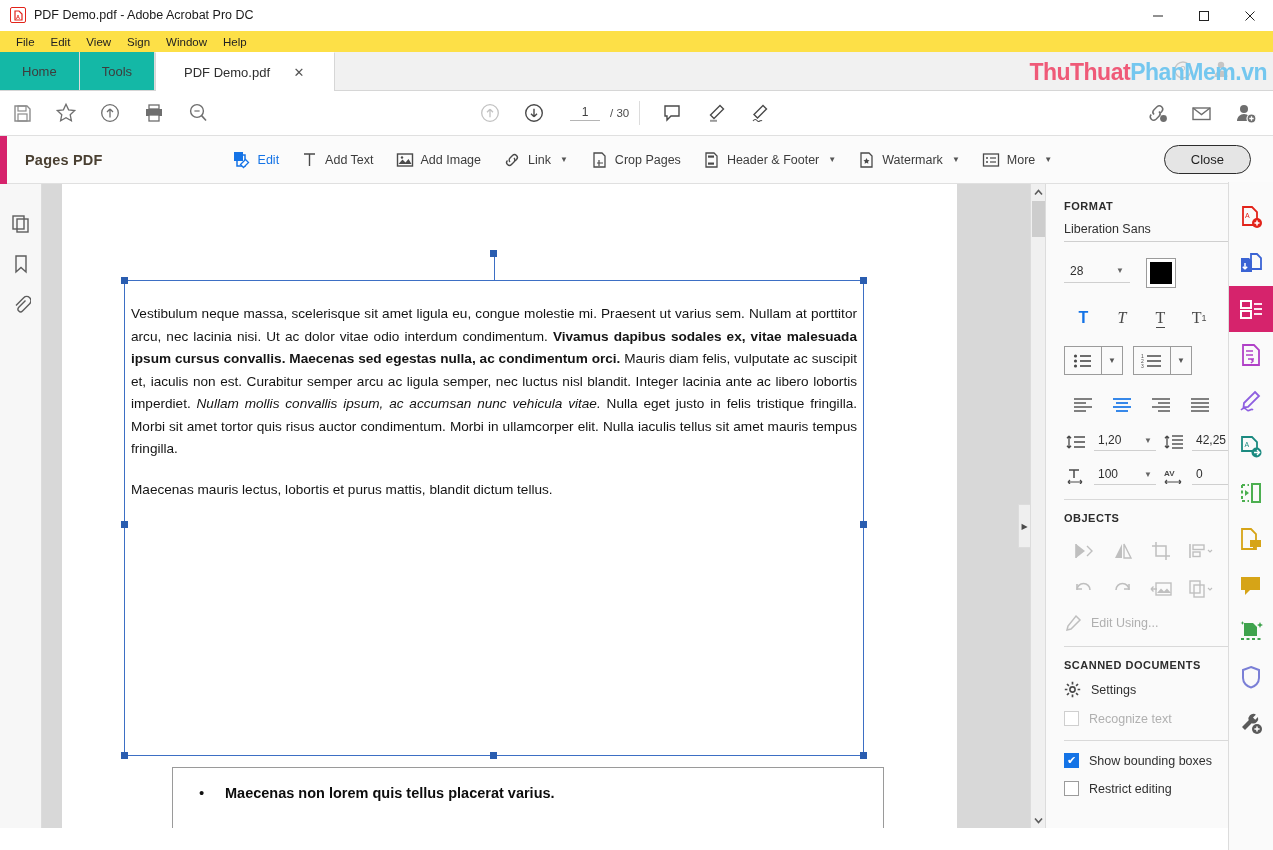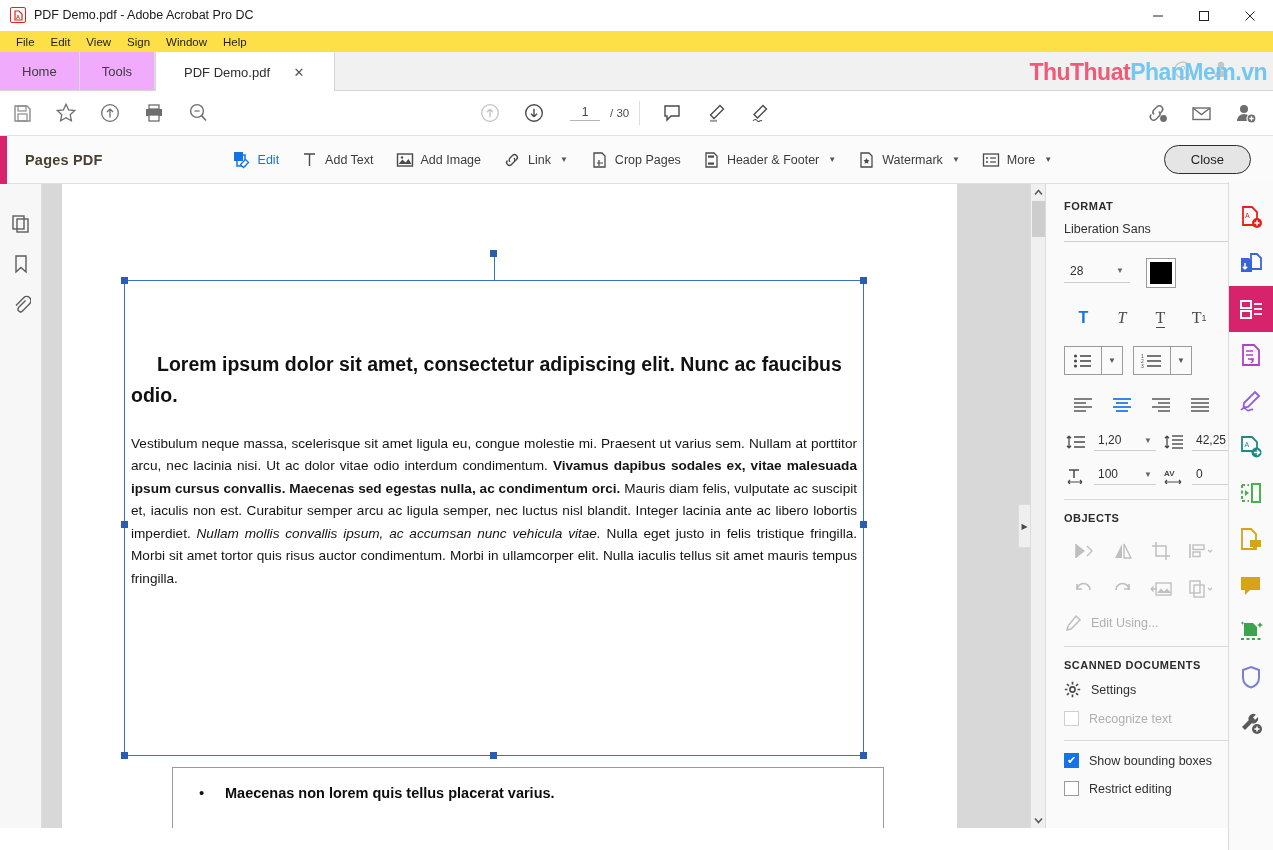--- a/index.html
+++ b/index.html
@@ -35,21 +35,21 @@
   }
   .menubar span { padding: 2px 8px; cursor: default; }
 
   
   .tabstrip {
     height: 39px; background: #f1f1f1; display: flex; align-items: flex-end;
     position: relative; border-bottom: 1px solid #d6d6d6;
   }
   .tab {
     height: 38px; display: flex; align-items: center; padding: 0 22px;
-    font-size: 13px; color: #3d3d3d; background: #f0abfc; cursor: default;
+    font-size: 13px; color: #3d3d3d; background: #14b8a6; cursor: default;
     border-right: 1px solid #dcdcdc;
   }
   .tab.active {
     background: #ffffff; border-left: 1px solid #d6d6d6; border-right: 1px solid #d6d6d6;
     border-top: 1px solid #ffffff; color: #2e2e2e; padding: 0 28px;
     position: relative; z-index: 2; margin-bottom: -1px; height: 39px;
   }
   .tab-close {
     margin-left: 22px; font-size: 13px; color: #555; width: 14px; text-align: center;
   }
@@ -581,24 +581,24 @@
         <div class="stem"></div>
         <div class="stem-handle"></div>
         <div class="handle h-tl"></div>
         <div class="handle h-tr"></div>
         <div class="handle h-bl"></div>
         <div class="handle h-br"></div>
         <div class="handle h-bc"></div>
         <div class="handle h-ml" style="top:244px"></div>
         <div class="handle h-mr" style="top:244px"></div>
 
-        <div class="doc-h2">Lorem ipsum dolor sit amet, consectetur adipiscing elit. Nunc ac faucibus odio.</div>
 
         <div class="doc-p"><span>Vestibulum neque massa, scelerisque sit amet ligula eu, congue molestie mi. Praesent ut varius sem. Nullam at porttitor arcu, nec lacinia nisi. Ut ac dolor vitae odio interdum condimentum. </span><b>Vivamus dapibus sodales ex, vitae malesuada ipsum cursus convallis. Maecenas sed egestas nulla, ac condimentum orci.</b><span> Mauris diam felis, vulputate ac suscipit et, iaculis non est. Curabitur semper arcu ac ligula semper, nec luctus nisl blandit. Integer lacinia ante ac libero lobortis imperdiet. </span><i>Nullam mollis convallis ipsum, ac accumsan nunc vehicula vitae.</i><span> Nulla eget justo in felis tristique fringilla. Morbi sit amet tortor quis risus auctor condimentum. Morbi in ullamcorper elit. Nulla iaculis tellus sit amet mauris tempus fringilla.</span></div>
 
+        <div class="doc-p last">Maecenas mauris lectus, lobortis et purus mattis, blandit dictum tellus.</div>
       </div>
 
       <div class="listbox">
         <div class="bullet-row">
           <span class="bullet-dot">•</span>
           <span class="bullet-text b">Maecenas non lorem quis tellus placerat varius.</span>
         </div>
         <div class="bullet-row">
           <span class="bullet-dot">•</span>
 

